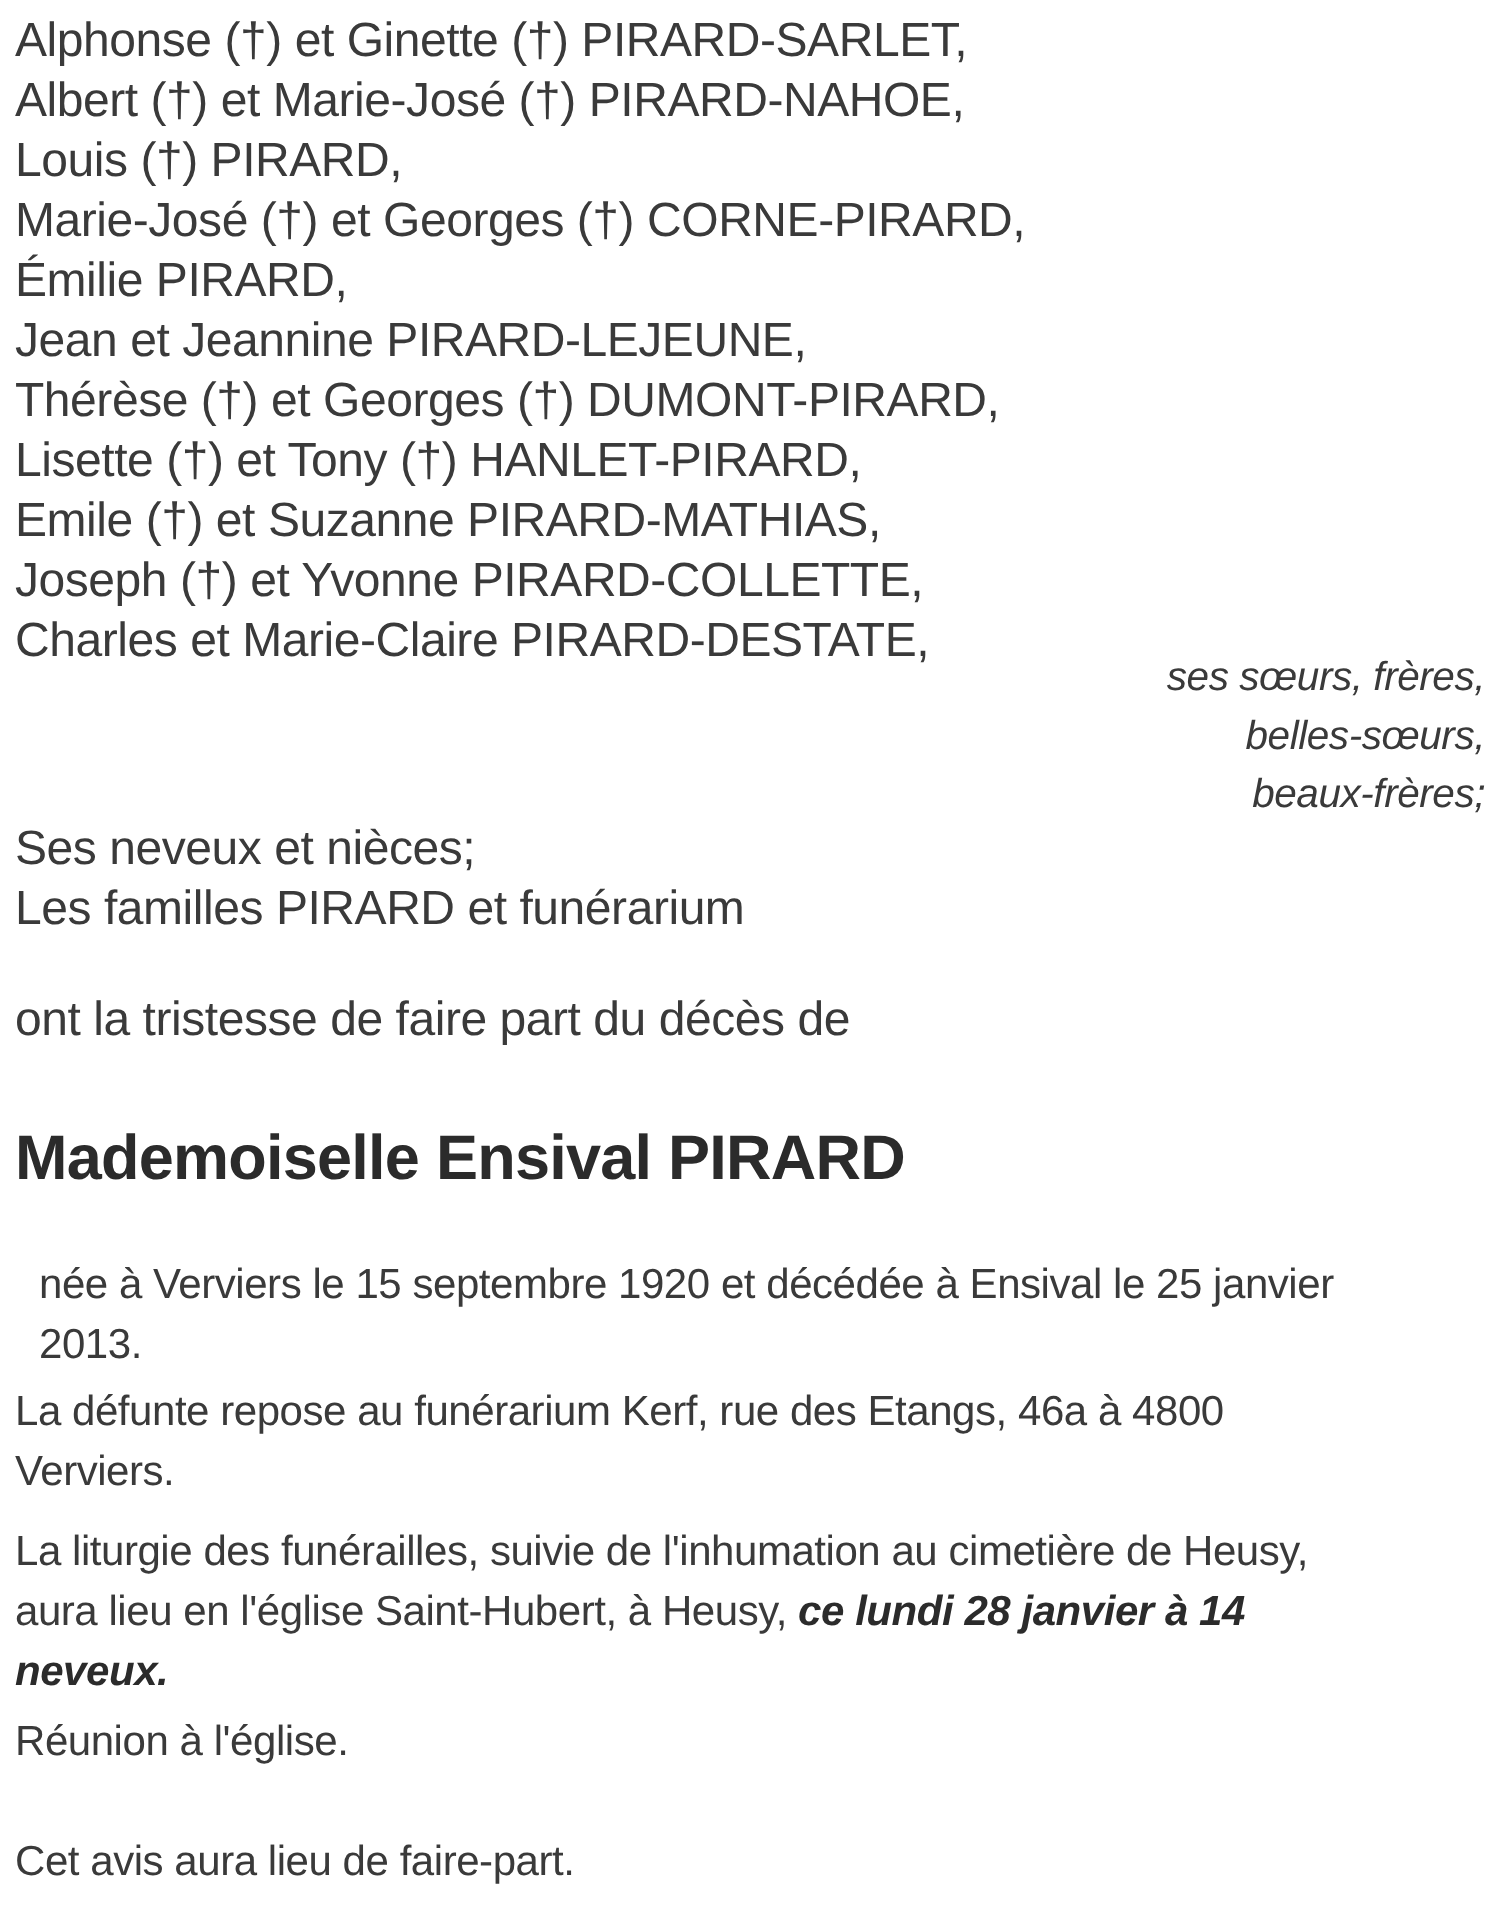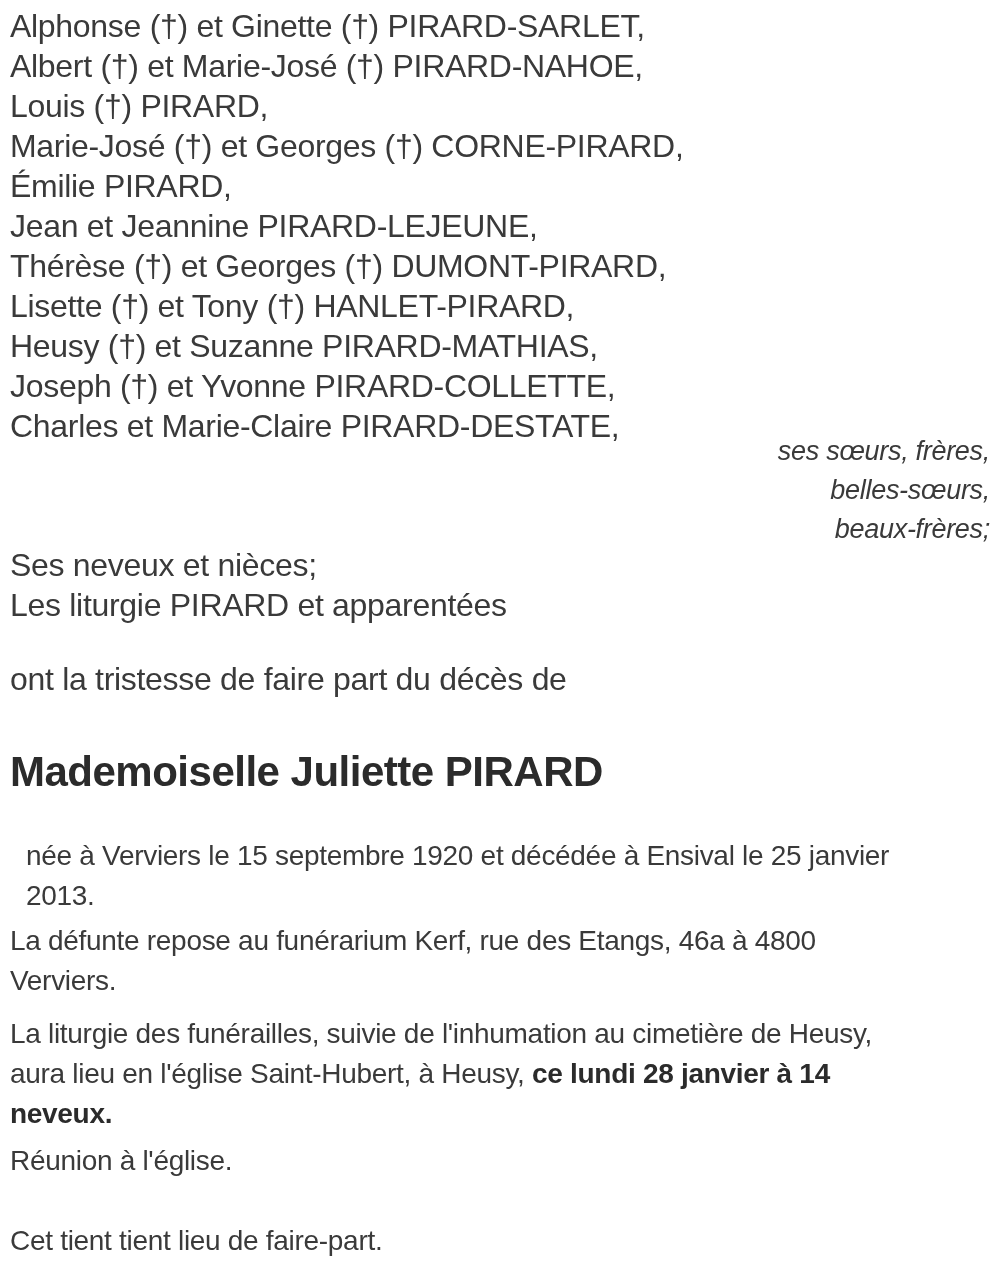--- a/index.html
+++ b/index.html
@@ -43,59 +43,59 @@
     margin: 0;
     font-size: 28px;
     line-height: 40px;
     letter-spacing: -0.3px;
   }
   .para-birth   { margin-top: 36px; margin-left: 16px; }
   .para-repose  { margin-top: 5px; }
   .para-liturgy { margin-top: 13px; }
   .para-reunion { margin-top: 7px; }
   .para-avis    { margin-top: 40px; }
-  .bold { font-weight: bold; color: #2b2b2b; }
+  .bold { font-weight: bold; color: #2b2b2b; font-style: italic; }
 </style>
 </head>
 <body>
 
 <div class="page">
 
   <div class="family-list">
     <div class="line">Alphonse (†) et Ginette (†) PIRARD-SARLET,</div>
     <div class="line">Albert (†) et Marie-José (†) PIRARD-NAHOE,</div>
     <div class="line">Louis (†) PIRARD,</div>
     <div class="line">Marie-José (†) et Georges (†) CORNE-PIRARD,</div>
     <div class="line">Émilie PIRARD,</div>
     <div class="line">Jean et Jeannine PIRARD-LEJEUNE,</div>
     <div class="line">Thérèse (†) et Georges (†) DUMONT-PIRARD,</div>
     <div class="line">Lisette (†) et Tony (†) HANLET-PIRARD,</div>
-    <div class="line">Heusy (†) et Suzanne PIRARD-MATHIAS,</div>
+    <div class="line">Emile (†) et Suzanne PIRARD-MATHIAS,</div>
     <div class="line">Joseph (†) et Yvonne PIRARD-COLLETTE,</div>
     <div class="line">Charles et Marie-Claire PIRARD-DESTATE,</div>
   </div>
 
   <div class="relations">
     <div class="line">ses sœurs, frères,</div>
     <div class="line">belles-sœurs,</div>
     <div class="line">beaux-frères;</div>
   </div>
 
   <div class="survivors">
     <div class="line">Ses neveux et nièces;</div>
-    <div class="line">Les liturgie PIRARD et apparentées</div>
+    <div class="line">Les familles PIRARD et funérarium</div>
   </div>
 
   <div class="line announcement">ont la tristesse de faire part du décès de</div>
 
-  <h1 class="deceased">Mademoiselle Juliette PIRARD</h1>
+  <h1 class="deceased">Mademoiselle Ensival PIRARD</h1>
 
   <p class="para para-birth"><span>née à Verviers le 15 septembre 1920 et décédée à Ensival le 25 janvier</span><br><span>2013.</span></p>
 
   <p class="para para-repose"><span>La défunte repose au funérarium Kerf, rue des Etangs, 46a à 4800</span><br><span>Verviers.</span></p>
 
   <p class="para para-liturgy"><span>La liturgie des funérailles, suivie de l'inhumation au cimetière de Heusy,</span><br><span>aura lieu en l'église Saint-Hubert, à Heusy, </span><span class="bold">ce lundi 28 janvier à 14</span><br><span class="bold">neveux.</span></p>
 
   <p class="para para-reunion">Réunion à l'église.</p>
 
-  <p class="para para-avis">Cet tient tient lieu de faire-part.</p>
+  <p class="para para-avis">Cet avis aura lieu de faire-part.</p>
 
 </div>
 
 </body></html>

